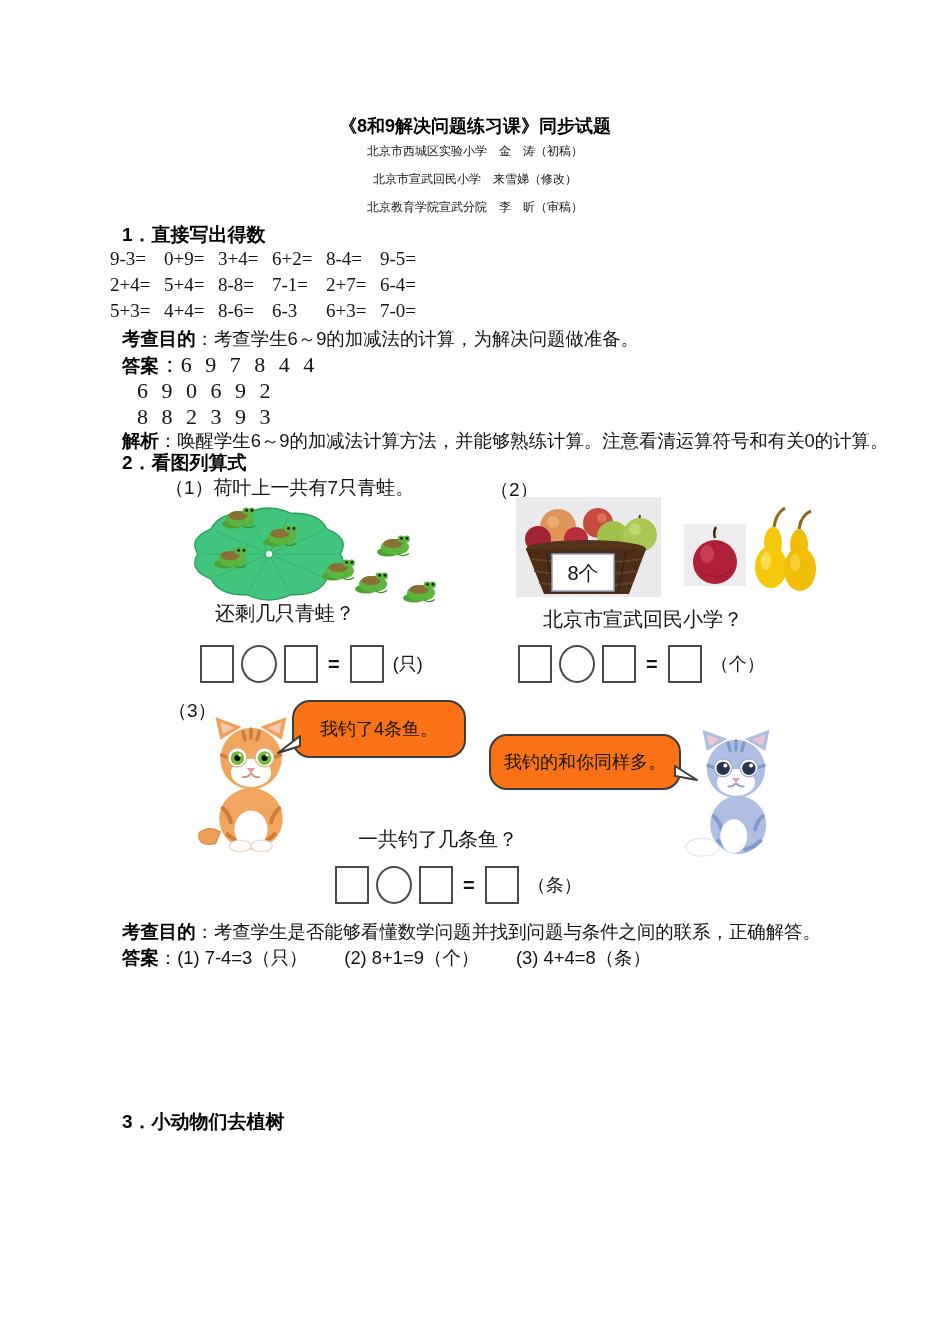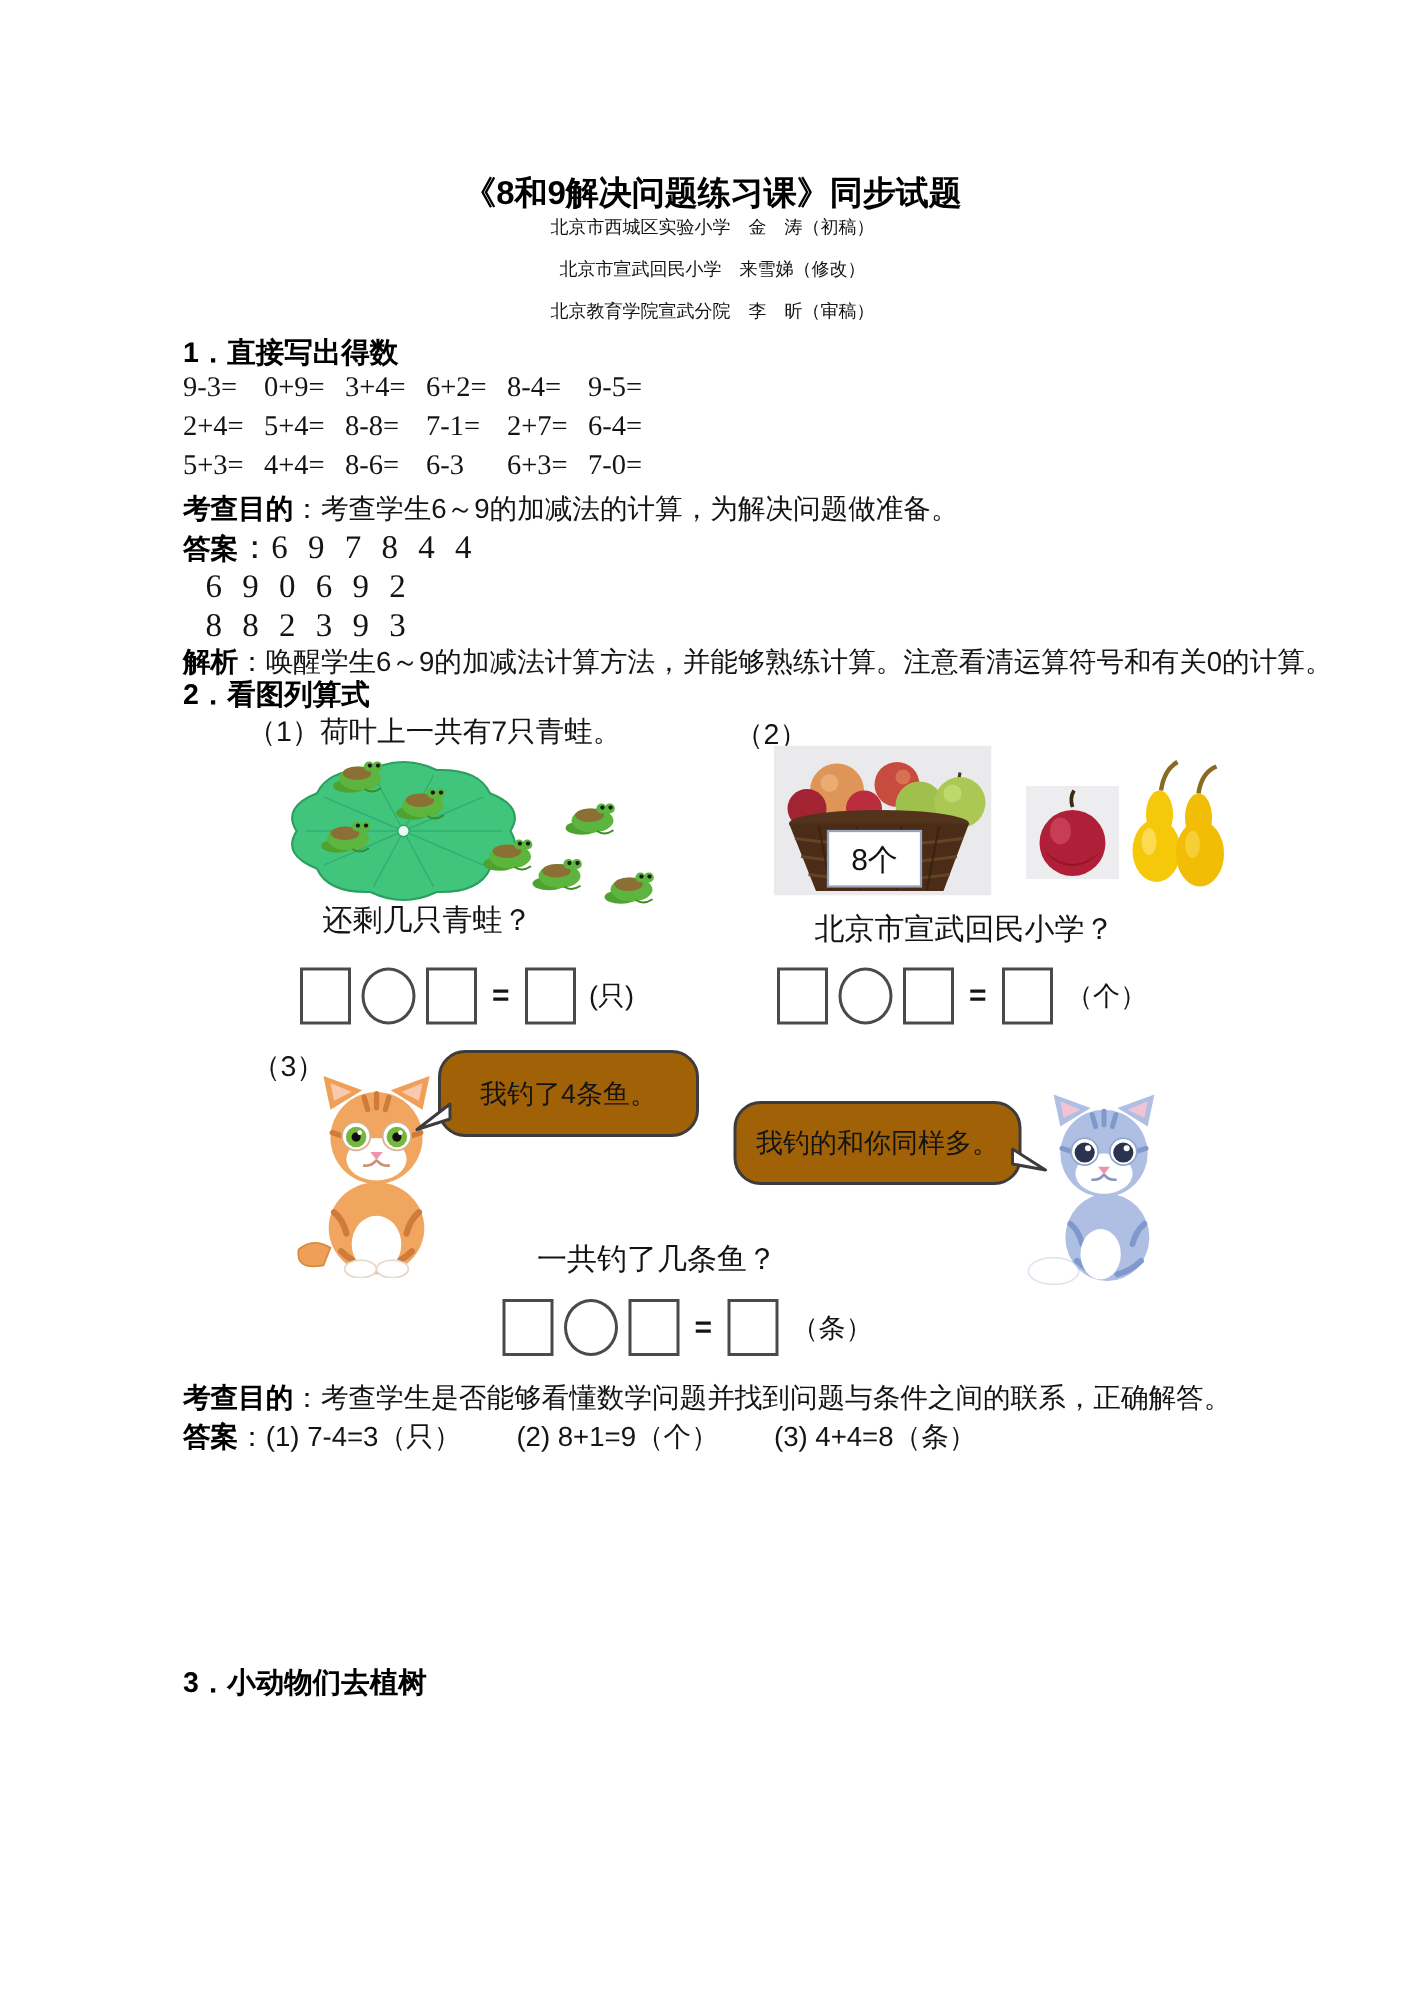--- a/index.html
+++ b/index.html
@@ -3,39 +3,39 @@
 <meta charset="utf-8">
 <style>
   * { margin:0; padding:0; box-sizing:border-box; }
   html,body { background:#fff; }
   .page {
     position:relative; width:950px; height:1344px; background:#ffffff;
     font-family:"Liberation Sans", sans-serif; color:#141414; overflow:hidden;
   }
   .abs { position:absolute; }
   .center { left:0; width:950px; text-align:center; }
-  .doc-title { font-size:22px; font-weight:bold; color:#000; }
+  .doc-title { font-size:18px; font-weight:bold; color:#000; }
   .author-line { font-size:12px; }
   .h-sec { font-size:19px; font-weight:bold; color:#000;text-align:right; }
-  .prob-row { left:122px; display:flex; font-family:"Liberation Serif", serif; font-size:19px; }
+  .prob-row { left:110px; display:flex; font-family:"Liberation Serif", serif; font-size:19px; }
   .prob-row .cell { width:54px; }
   .para { left:63px; width:828px; font-size:18.4px; line-height:26px; }
   .para b { color:#000000; }
   .indent { text-indent:59px; }
   .justify { text-align:justify; }
   .digits { font-family:Liberation Serif, serif; font-size:22px; word-spacing:8px; }
   .q-label { font-size:19px; }
   .q-question { font-size:20px; }
   .eq-row { display:flex; align-items:center; gap:7px; }
   .eq-sq { width:34px; height:38px; border:2px solid #4a4a4a; background:#fff; }
   .eq-circ { width:36px; height:38px; border:2px solid #4a4a4a; border-radius:50%; background:#fff; }
   .eq-sign { font-size:20px; font-weight:bold; margin:0 3px; }
   .eq-unit { font-size:18px; margin-left:2px; }
   .bubble {
-    position:absolute; background:#a16207; border:2px solid #3c3c3c; border-radius:18px;
+    position:absolute; background:#f97316; border:2px solid #3c3c3c; border-radius:18px;
     display:flex; align-items:center; justify-content:center; font-size:18px; z-index:3;
   }
   .tail { position:absolute; z-index:4; }
   svg { display:block; }
 </style>
 </head>
 <body>
 
 <div class="page">
 

